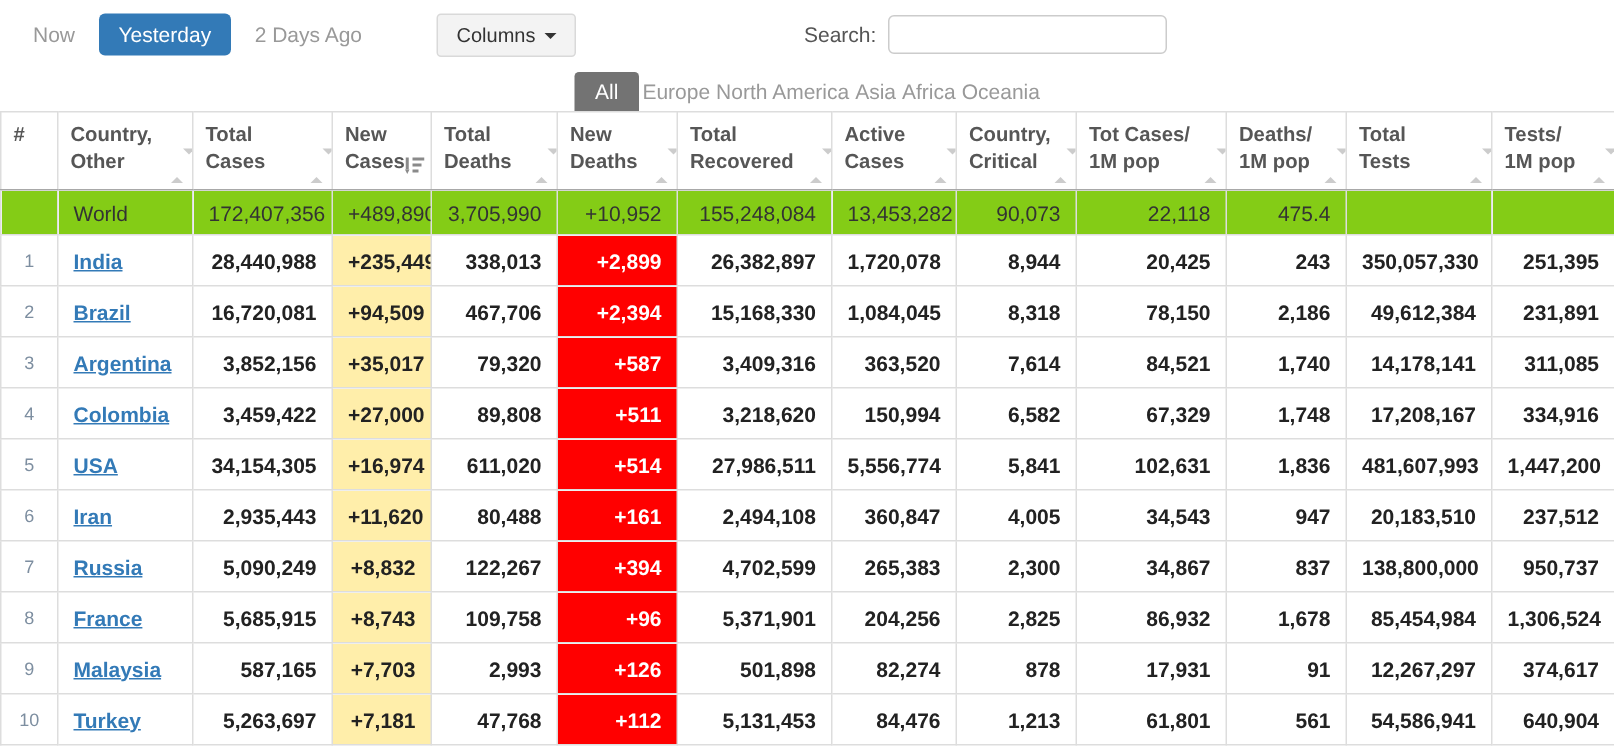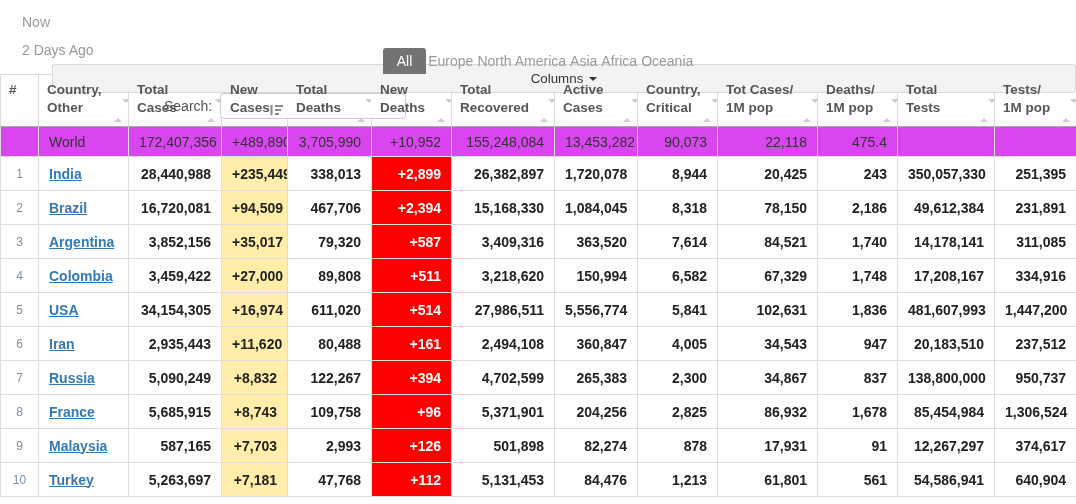--- a/index.html
+++ b/index.html
@@ -4,21 +4,21 @@
 <style>
   * { box-sizing: border-box; }
   html, body { margin: 0; padding: 0; }
   body {
     width: 1076px; height: 504px; overflow: hidden;
     background: #fff;
     font-family: "Liberation Sans", sans-serif;
     font-size: 14px; color: #333;
   }
   
-  .toolbar { display: flex; padding: 8px 0 6px 12px; height: 44px; flex-direction: column; }
+  .toolbar { display: flex; align-items: center; padding: 8px 0 6px 12px; height: 44px; }
   .time-tab { color: #999; padding: 6px 10px; cursor: pointer; white-space: nowrap; }
   .time-tab.active { background: #337ab7; color: #fff; border-radius: 4px; margin: 0 6px; padding: 6px 13px; }
   .columns-btn { margin-left: 40px; background: #f3f3f3; border: 1px solid #d9d9d9; border-radius: 3px;
                  padding: 6px 12px; color: #333; cursor: pointer; white-space: nowrap; }
   .caret { display: inline-block; width: 0; height: 0; border-left: 4px solid transparent;
            border-right: 4px solid transparent; border-top: 4px solid #333; margin-left: 6px; vertical-align: middle; }
   .search-group { margin-left: 152px; display: flex; align-items: center; }
   .search-label { color: #555; margin-right: 8px; }
   .search-input { width: 186px; height: 26px; border: 1px solid #ccc; border-radius: 4px; padding: 2px 8px;
                   font-family: "Liberation Sans", sans-serif; font-size: 13px; outline: none; }
@@ -38,29 +38,30 @@
                    border-bottom: 4px solid #ccc; margin: 0 auto 2px auto; }
   .sort-icon .down { width: 0; height: 0; border-left: 4px solid transparent; border-right: 4px solid transparent;
                      border-top: 4px solid #ccc; margin: 0 auto; }
   .sort-icon-desc { position: absolute; right: 4px; bottom: 7px; }
   tbody td { height: 34px; padding: 5px 10px; }
   td.num { text-align: right; font-weight: bold; color: #222; }
   td.idx { text-align: center; color: #7d8ea0; font-size: 12px; padding: 5px 2px; }
   td.country a { color: #337ab7; font-weight: bold; text-decoration: underline; cursor: pointer; }
   td.yellow { background: #FFEEAA; }
   td.red { background: #FF0000; color: #fff; }
-  tr.world td { background: #d946ef; height: 30px; padding: 4px 10px; font-weight: normal; color: #333; }
+  tr.world td { background: #84cc16; height: 30px; padding: 4px 10px; font-weight: normal; color: #333; }
   tr.world td.num { font-weight: normal; color: #333; }
   tr.world td.world-label { text-align: left; }
 </style>
 </head>
 <body>
 
 <div class="toolbar">
   <span class="time-tab">Now</span>
+  <span class="time-tab active">Yesterday</span>
   <span class="time-tab">2 Days Ago</span>
   <button class="columns-btn"><span>Columns</span><span class="caret"></span></button>
   <div class="search-group">
     <span class="search-label">Search:</span>
     <input class="search-input" type="text" value="" style="">
   </div>
 </div>
 
 <div class="region-tabs">
   <span class="region-tab active">All</span>

